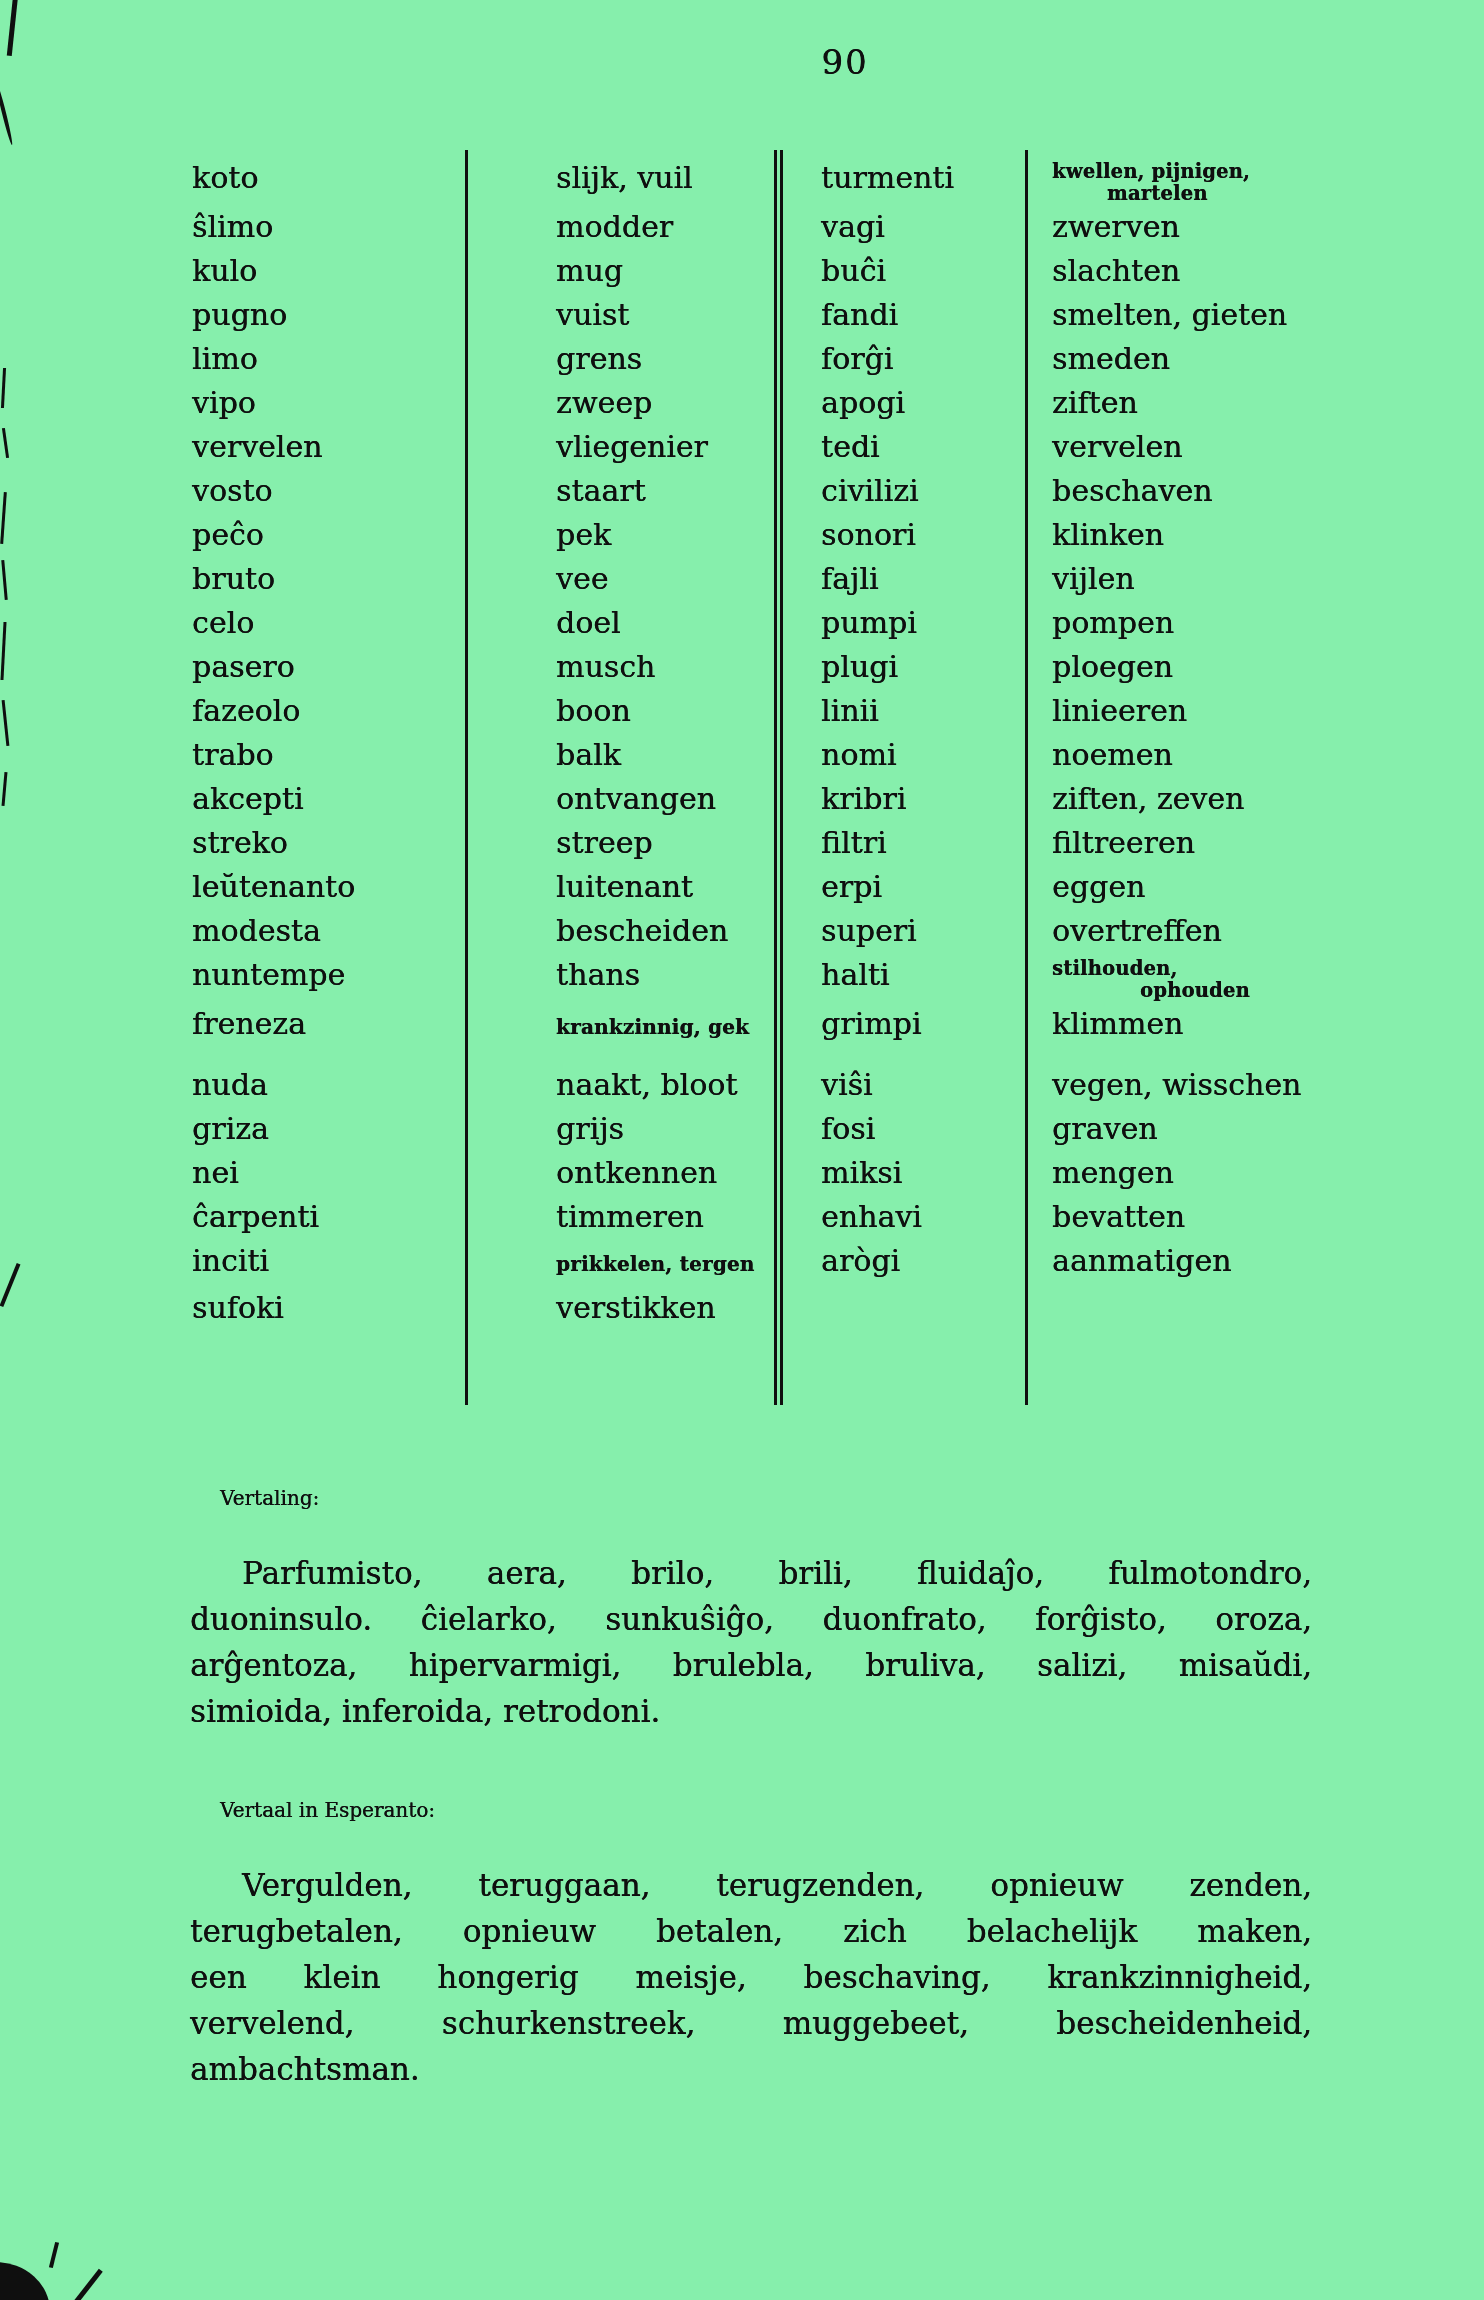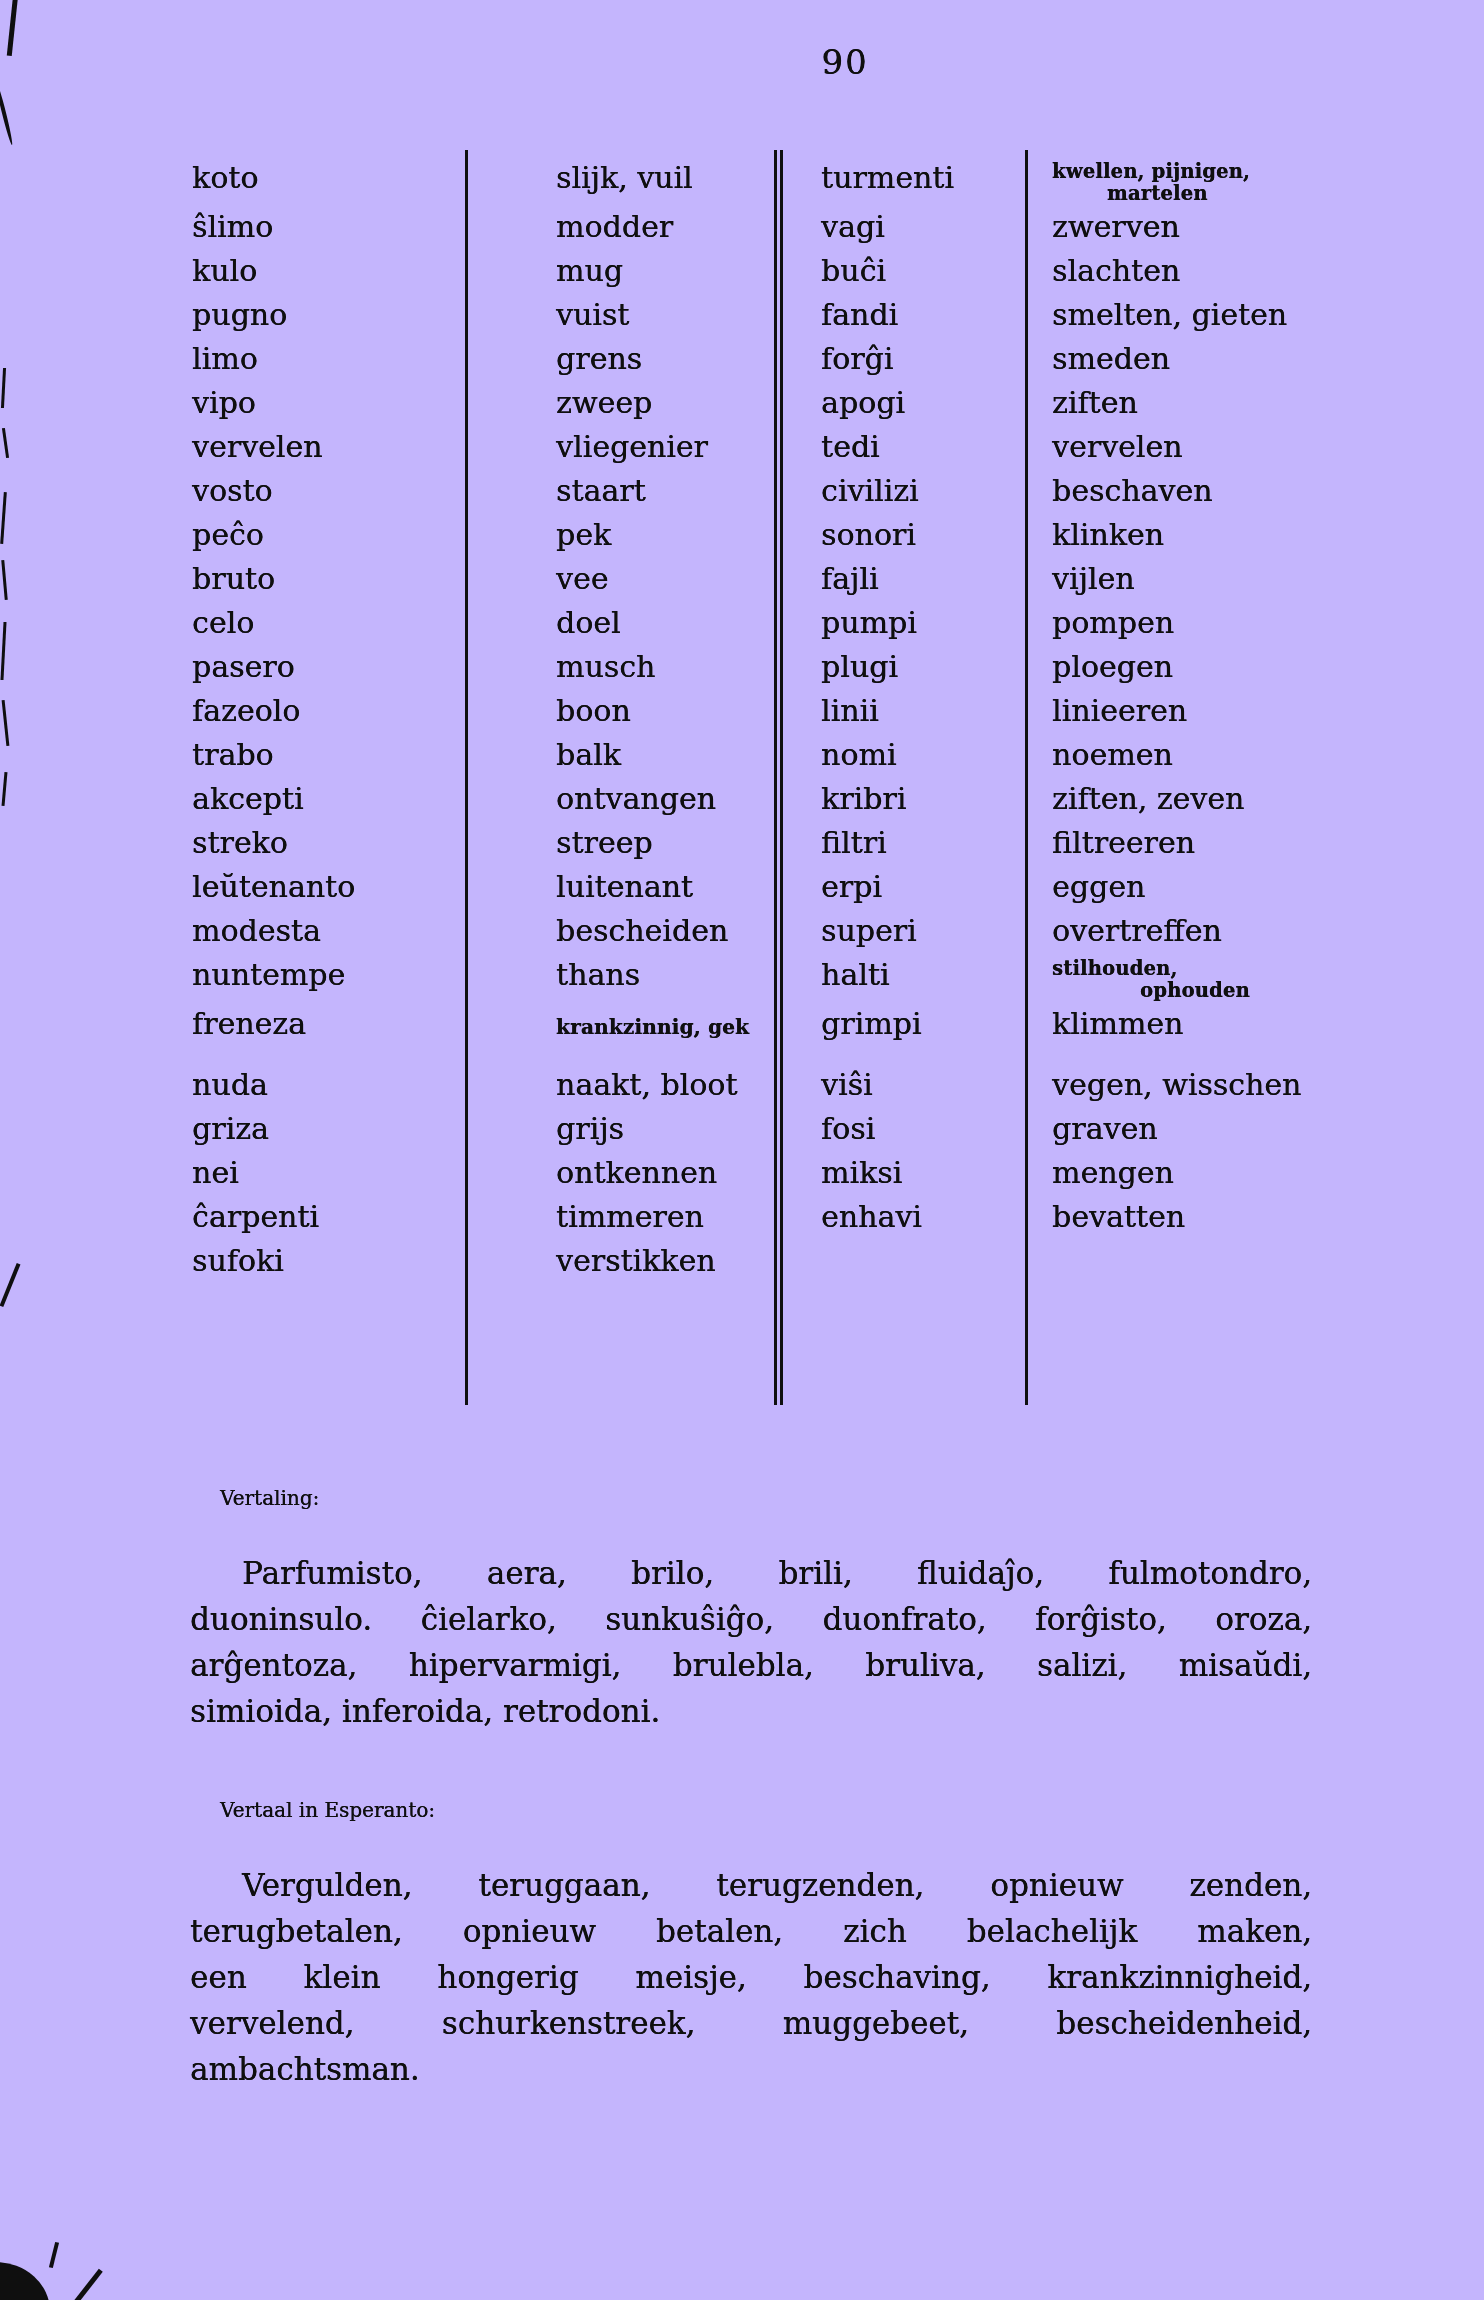--- a/index.html
+++ b/index.html
@@ -1,17 +1,17 @@
 <!DOCTYPE html>
 <html><head>
 <meta charset="utf-8">
 <style>
   html,body{margin:0;padding:0;background:#e8e8e4;}
   .page{
-    position:relative;width:1484px;height:2300px;background:#c4b5fd;
+    position:relative;width:1484px;height:2300px;background:#86efac;
     font-family:"DejaVu Serif","Liberation Serif",serif;color:#0f0f0f;
     overflow:hidden;text-shadow:0.35px 0 0 currentColor;
   }
   .page-number{position:absolute;left:800px;top:42px;width:90px;text-align:center;
     font-size:34px;letter-spacing:2px;}
   
   .vocab{position:absolute;left:190px;top:150px;width:1130px;}
   .vline{position:absolute;top:0;height:1255px;width:3px;background:#101010;}
   .v1{left:275px;}
   .v2{left:584px;width:9px;background:transparent;border-left:3px solid #101010;border-right:3px solid #101010;box-sizing:border-box;}
@@ -204,20 +204,26 @@
           <div class="cell c3">miksi</div>
           <div class="cell c4">mengen</div>
         </div>
         <div class="t-row">
           <div class="cell c1">ĉarpenti</div>
           <div class="cell c2">timmeren</div>
           <div class="cell c3">enhavi</div>
           <div class="cell c4">bevatten</div>
         </div>
         <div class="t-row">
+          <div class="cell c1">inciti</div>
+          <div class="cell c2"><span class="sm">prikkelen, tergen</span></div>
+          <div class="cell c3">arògi</div>
+          <div class="cell c4">aanmatigen</div>
+        </div>
+        <div class="t-row">
           <div class="cell c1">sufoki</div>
           <div class="cell c2">verstikken</div>
           <div class="cell c3"></div>
           <div class="cell c4"></div>
         </div>
       </div>
   </div>
 
   <div class="sec-heading h-vertaling">Vertaling:</div>
   <div class="para p1" id="para-vertaling">

